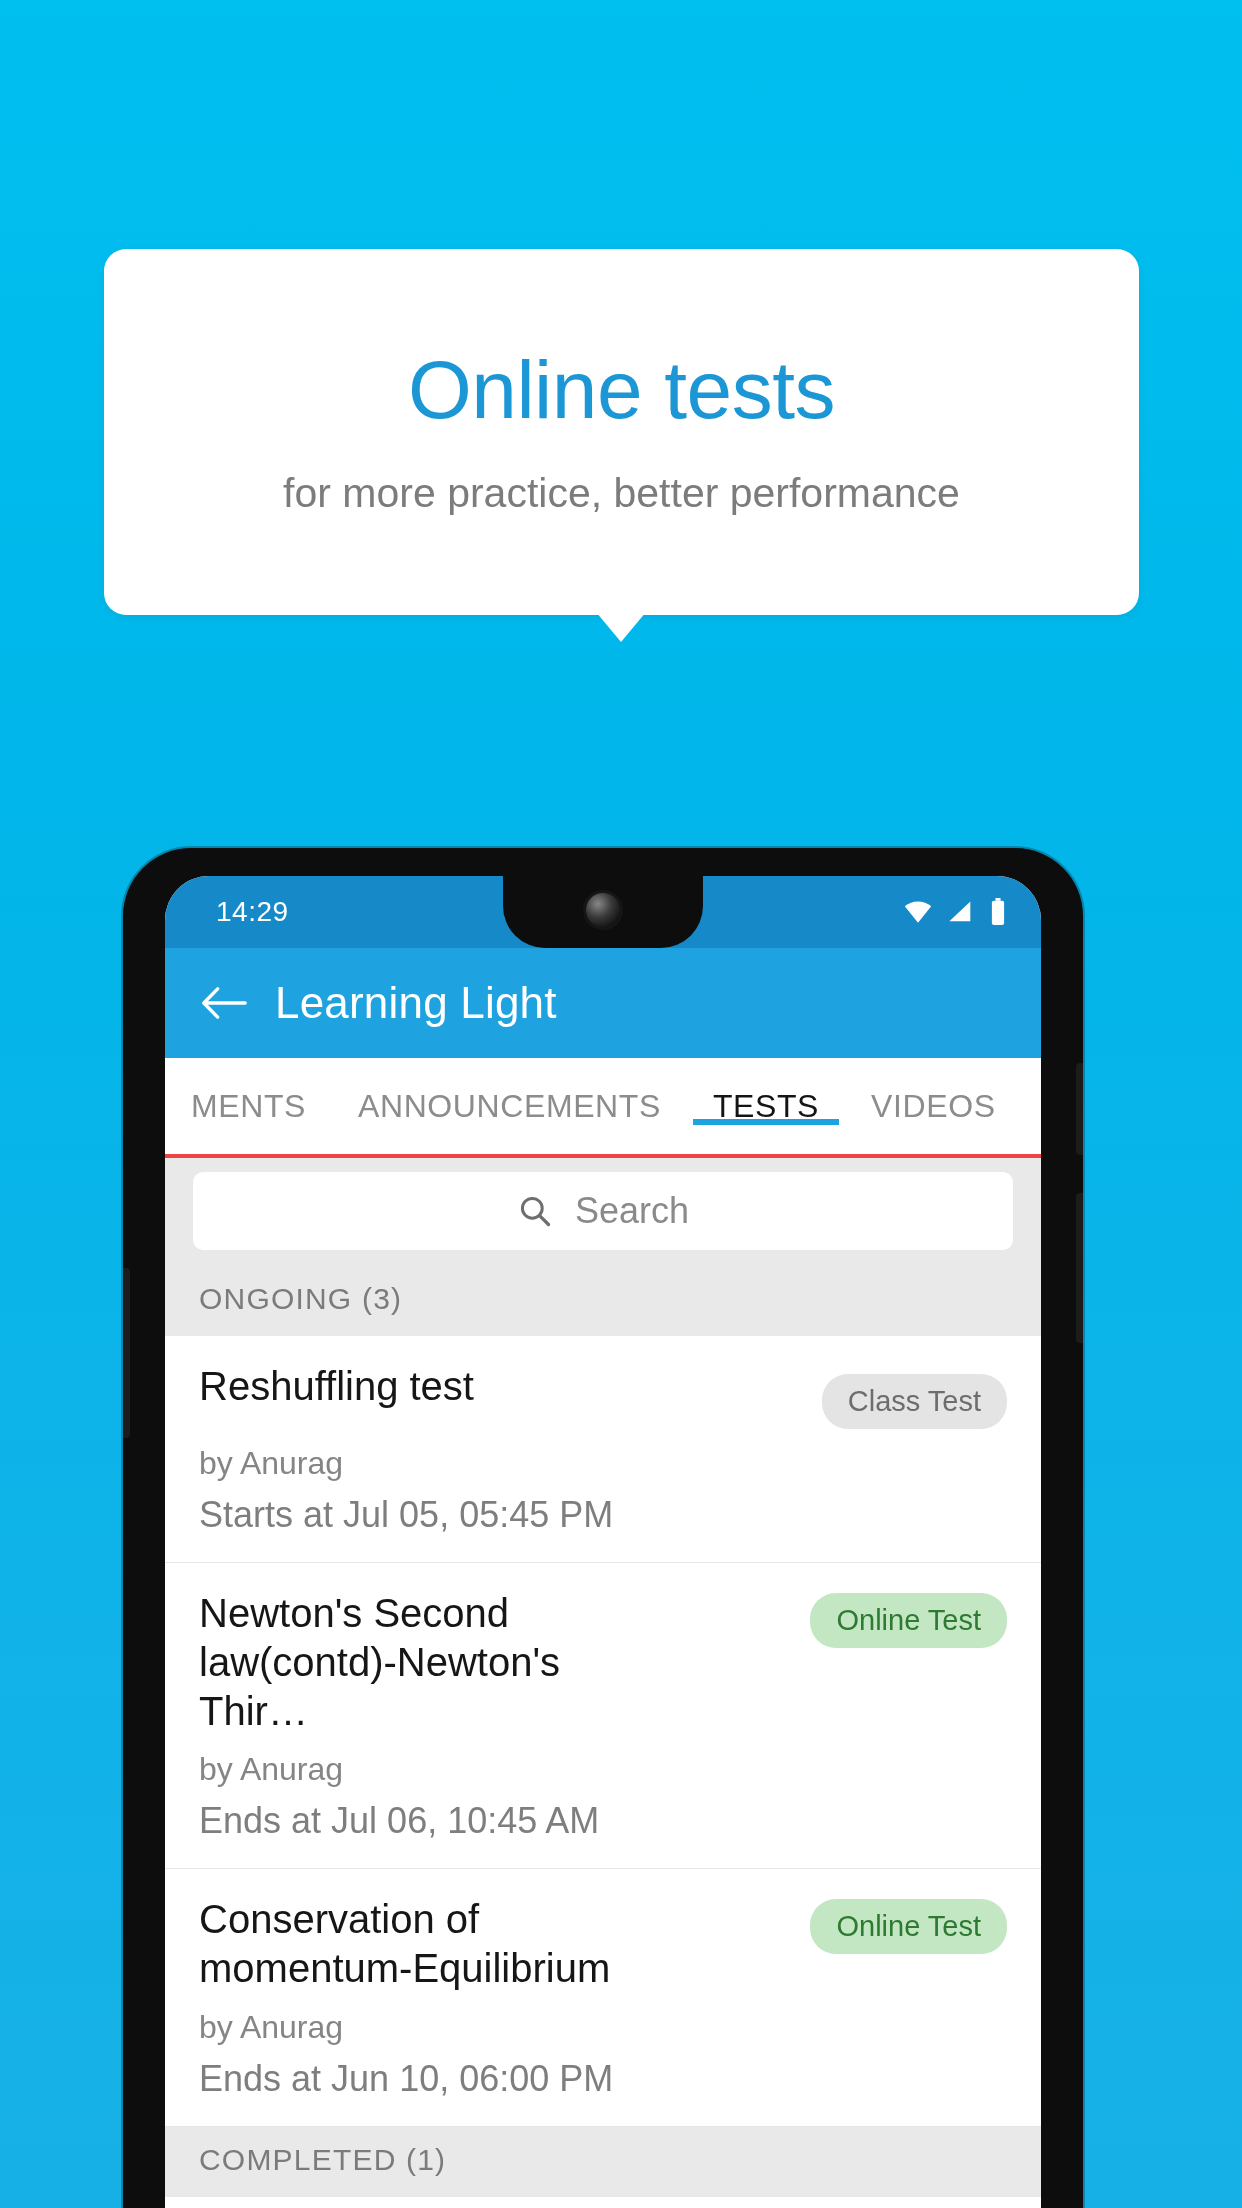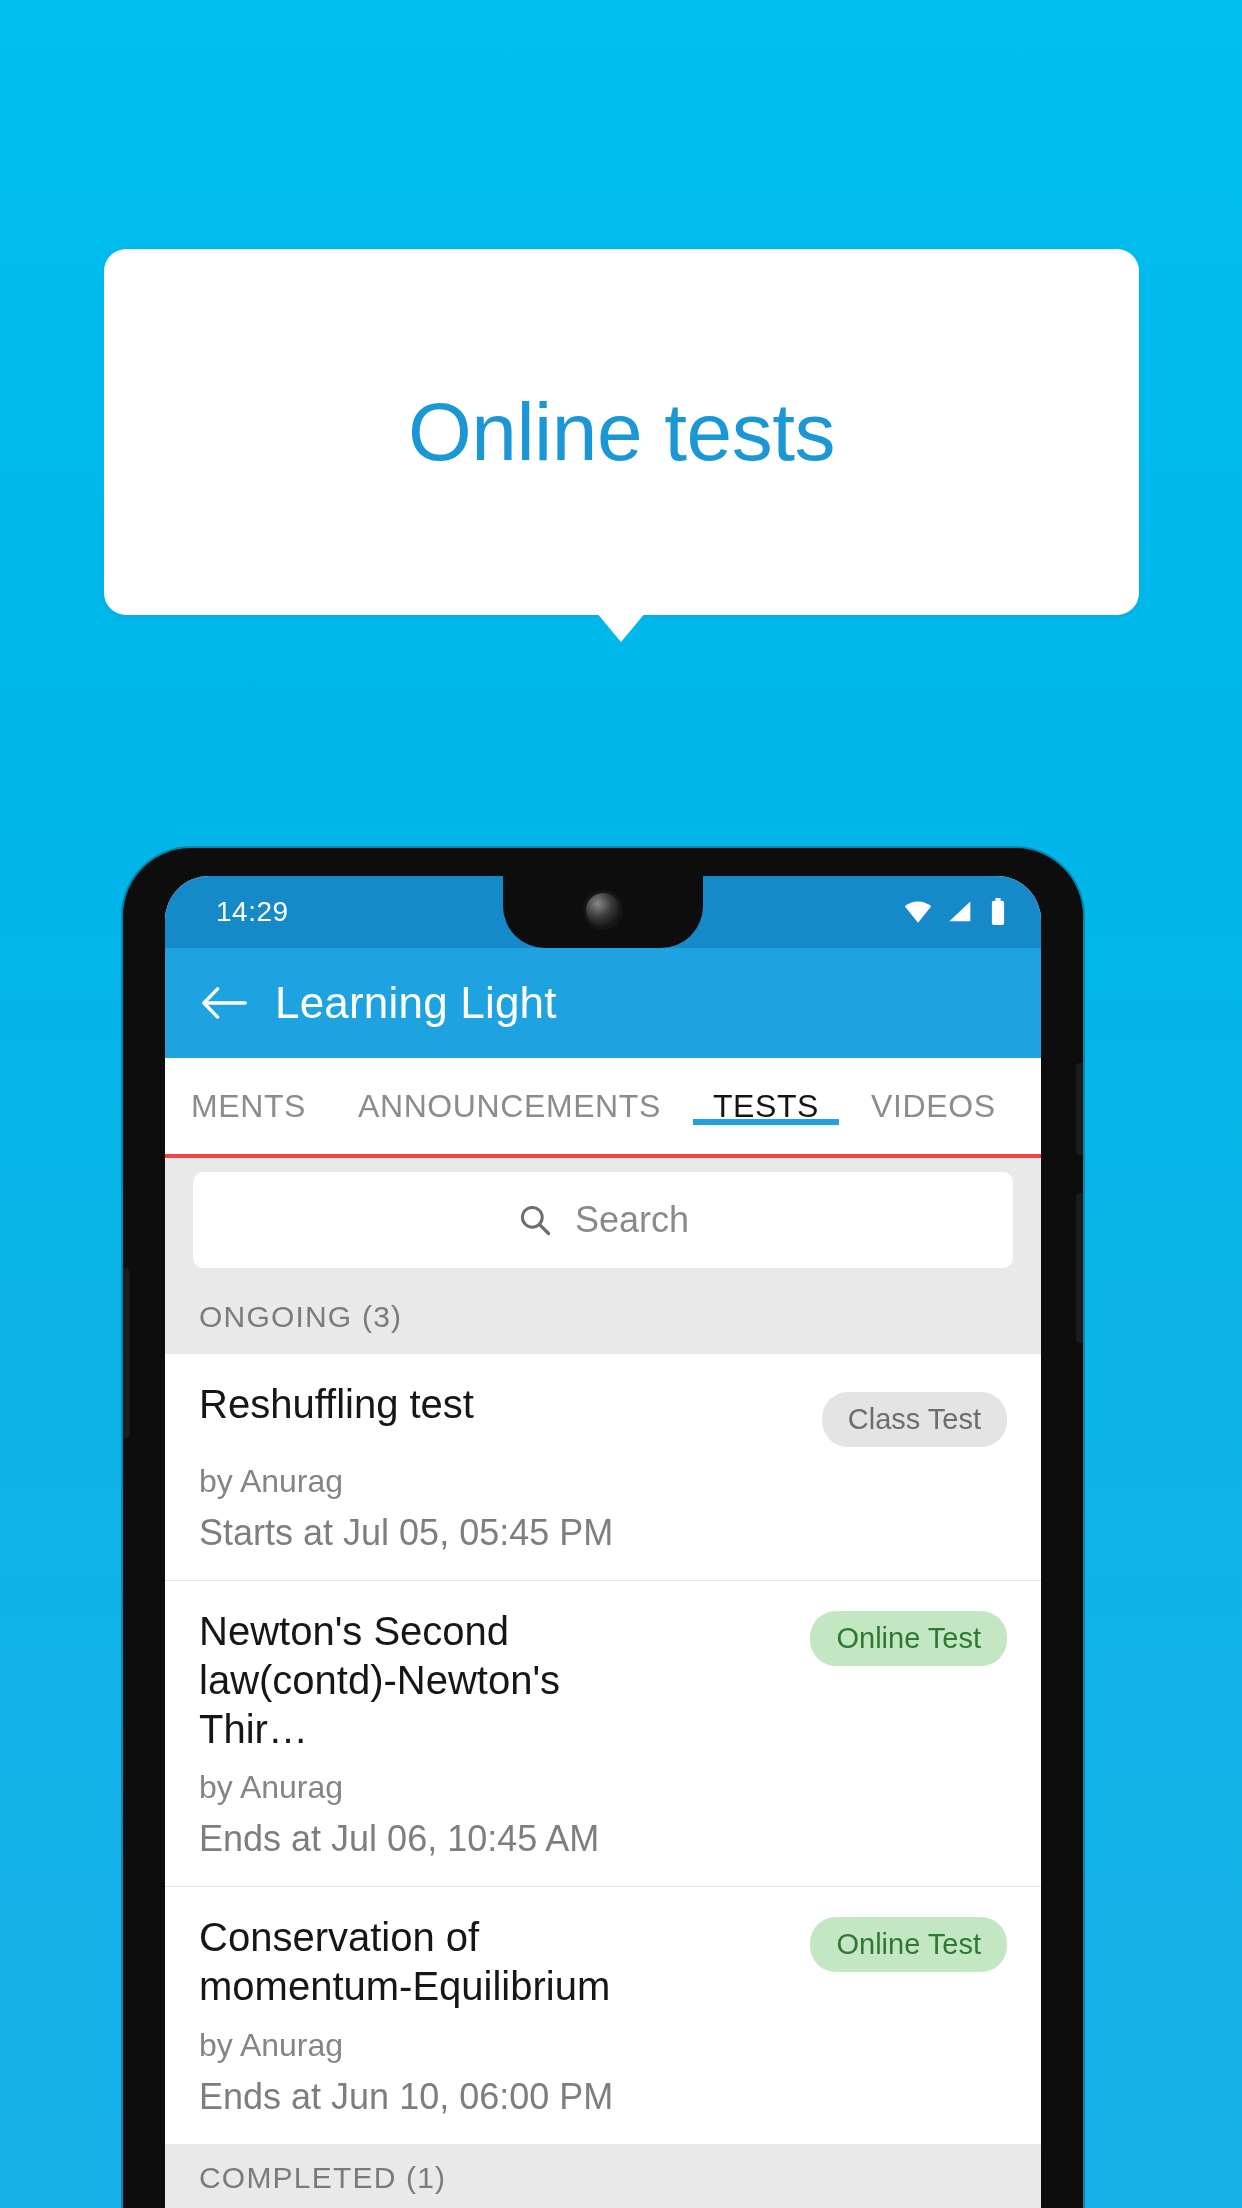--- a/index.html
+++ b/index.html
@@ -170,21 +170,21 @@
     height:6px;
     background:#1ea3e0;
   }
 
   
   #search-wrap {
     background:#e9e9e9;
     padding:14px 28px 16px 28px;
   }
   #search-box {
-    height:96px;
+    height:78px;
     background:#ffffff;
     border-radius:10px;
     display:flex;
     align-items:center;
     justify-content:center;
     gap:22px;
     cursor:text;
   }
   #search-placeholder {
     font-size:36px;
@@ -252,20 +252,21 @@
     color:#7b7b7b;
   }
 </style>
 </head>
 <body>
 
 <div id="bg"></div>
 
 <div id="callout">
   <div id="callout-title">Online tests</div>
+  <div id="callout-sub">for more practice, better performance</div>
 </div>
 <div id="callout-tail"></div>
 
 <div id="phone">
 
   <div class="side-btn" id="btn-right-1"></div>
   <div class="side-btn" id="btn-right-2"></div>
   <div class="side-btn" id="btn-left-1"></div>
 
   <div id="phone-inner">

